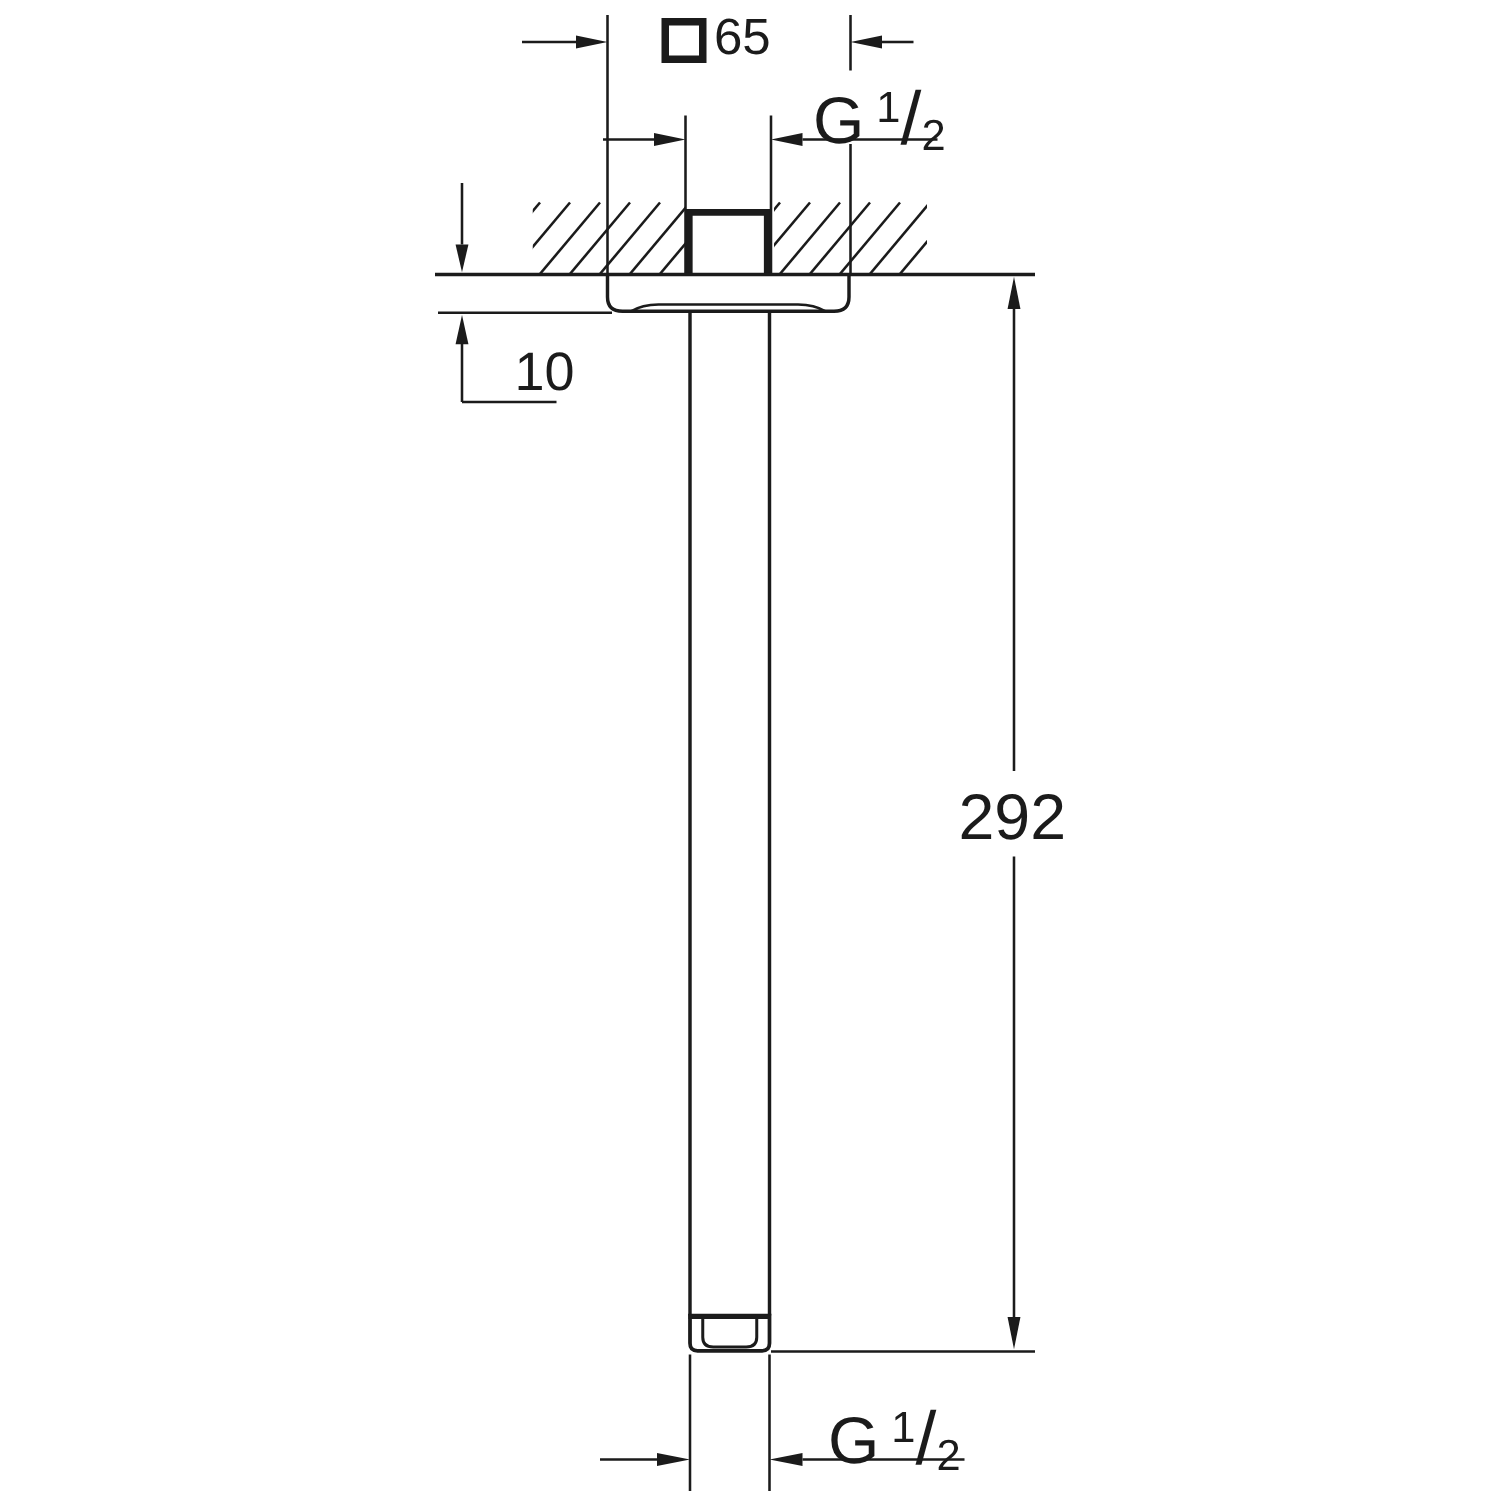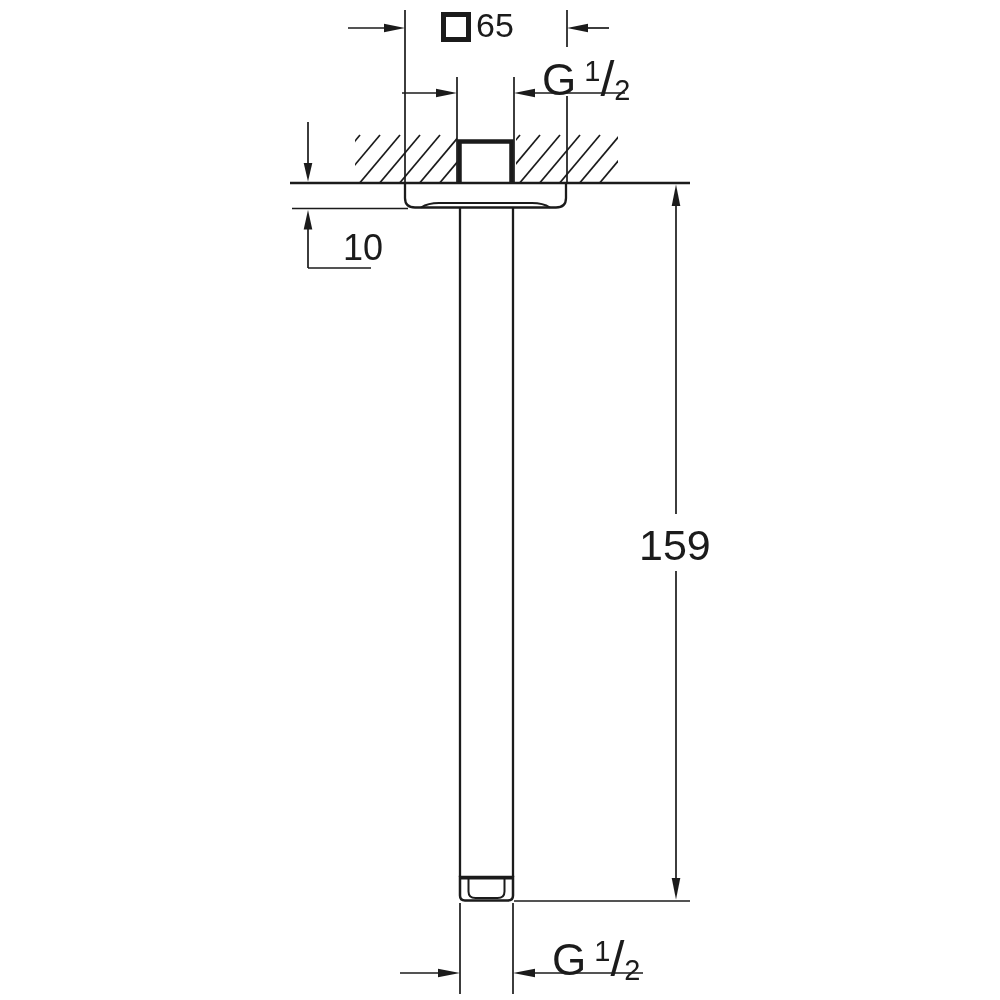--- a/index.html
+++ b/index.html
@@ -134,19 +134,19 @@
     <span class="square-sym"></span>
     <span>65</span>
   </div>
 
   <div class="label ghalf" id="dim-g12-top">
     <span>G</span><span class="sup">1</span><span class="slash">/</span><span class="sub">2</span>
   </div>
 
   <div class="label" id="dim-10">10</div>
 
-  <div class="label" id="dim-292">159</div>
+  <div class="label" id="dim-292">292</div>
 
   <div class="label ghalf" id="dim-g12-bottom">
     <span>G</span><span class="sup">1</span><span class="slash">/</span><span class="sub">2</span>
   </div>
 
 </div>
 
 </body></html>

